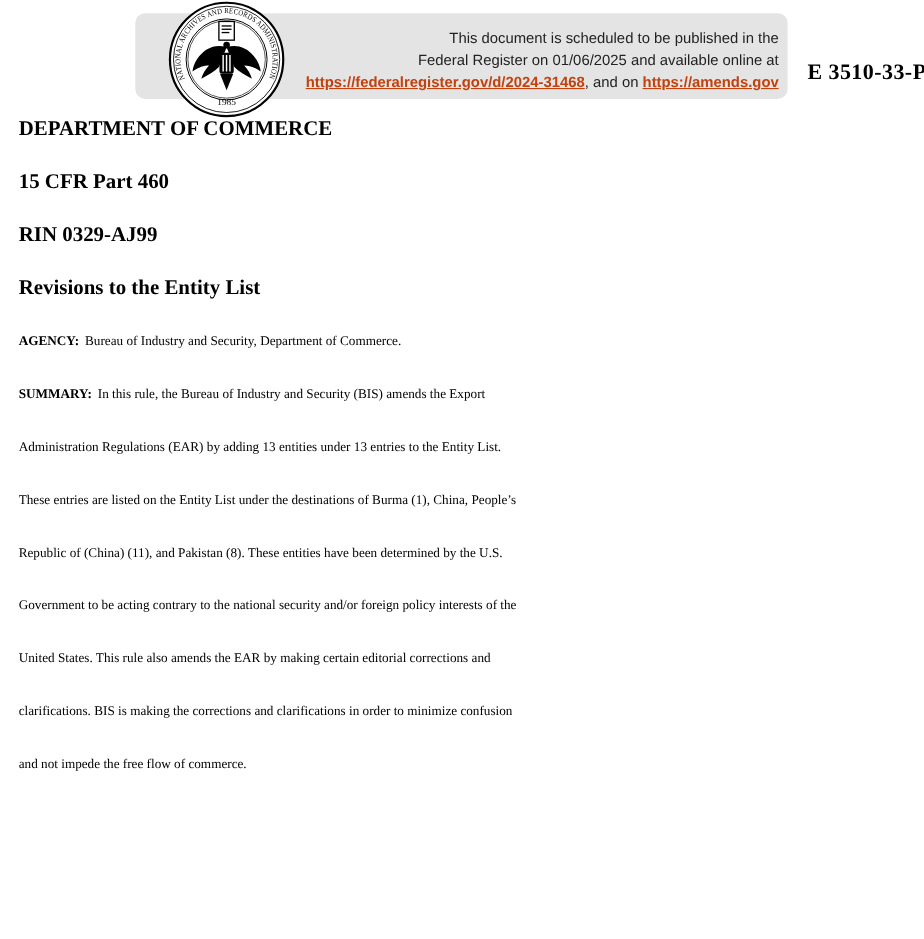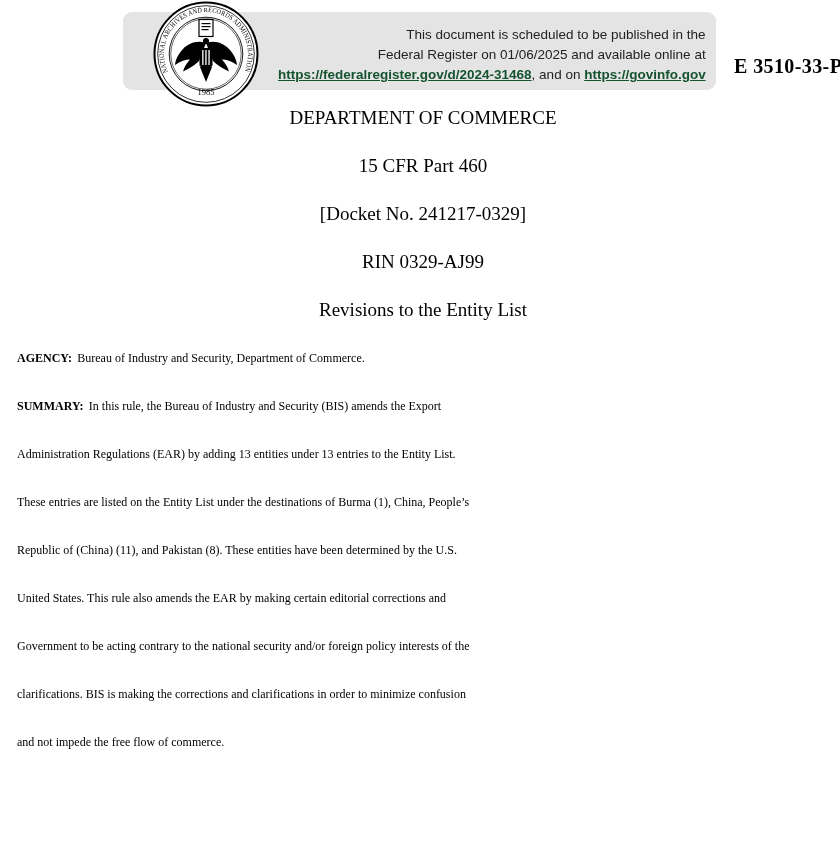--- a/index.html
+++ b/index.html
@@ -11,41 +11,41 @@
   
   .banner{
     position:absolute;left:123px;top:12px;width:593px;height:78px;
     background:#e4e4e4;border-radius:9px;
   }
   .banner-text{
     position:absolute;left:278px;top:25px;
     font-family:"Liberation Sans","DejaVu Sans",sans-serif;
     font-size:13.5px;line-height:20px;color:#222;white-space:nowrap;text-align:right;
   }
-  .blink{font-weight:bold;text-decoration:underline;color:#14532d;cursor:pointer;}
+  .blink{font-weight:bold;text-decoration:underline;color:#c2410c;cursor:pointer;}
   .seal-wrap{position:absolute;left:152px;top:0;width:108px;height:108px;}
   .billing{
     position:absolute;left:721px;top:55px;
     font-weight:bold;font-size:20px;letter-spacing:.4px;white-space:nowrap;margin-left:13px;
   }
   
   .doc{position:absolute;left:17px;top:94px;width:812px;}
   .line{height:48px;line-height:48px;font-size:12px;white-space:nowrap;}
-  .hb{font-weight:normal;font-size:19px;text-align:center;}
+  .hb{font-weight:bold;font-size:19px;}
   .lbl{font-weight:bold;margin-right:.45em;}
 </style>
 </head>
 <body>
 
 <div class="banner"></div>
 
 <div class="banner-text">
   <div>This document is scheduled to be published in the</div>
   <div>Federal Register on 01/06/2025 and available online at</div>
-  <div><span class="blink">https://federalregister.gov/d/2024-31468</span><span>, and on </span><span class="blink">https://govinfo.gov</span></div>
+  <div><span class="blink">https://federalregister.gov/d/2024-31468</span><span>, and on </span><span class="blink">https://amends.gov</span></div>
 </div>
 
 <svg class="seal-wrap" viewBox="0 0 108 108" xmlns="http://www.w3.org/2000/svg">
   <circle cx="54" cy="54" r="51.5" fill="#ffffff" stroke="#000" stroke-width="2"></circle>
   <circle cx="54" cy="54" r="48.3" fill="none" stroke="#000" stroke-width="0.8"></circle>
   <circle cx="54" cy="54" r="36.8" fill="none" stroke="#000" stroke-width="0.9"></circle>
   <circle cx="54" cy="54" r="35.2" fill="none" stroke="#000" stroke-width="0.6"></circle>
   <path id="ringPath" d="M 15.9 71.8 A 42 42 0 1 1 92.1 71.8" fill="none"></path>
   <text font-size="7.1" letter-spacing="0.2" font-family="Liberation Serif, DejaVu Serif, serif" fill="#000">
     <textPath href="#ringPath" startOffset="0" textLength="167" lengthAdjust="spacingAndGlyphs">NATIONAL ARCHIVES AND RECORDS ADMINISTRATION</textPath>
@@ -66,28 +66,27 @@
     <rect x="56.4" y="50" width="1.3" height="15" fill="#fff"></rect>
     <path d="M 48 67 L 54 82 L 60 67 Z" fill="#000"></path>
   </g>
 </svg>
 
 <div class="billing">E 3510-33-P</div>
 
 <main class="doc">
   <div class="line hb">DEPARTMENT OF COMMERCE</div>
   <div class="line hb">15 CFR Part 460</div>
-  <div class="line hb">[Docket No. 241217-0329]</div>
   <div class="line hb">RIN 0329-AJ99</div>
   <div class="line hb">Revisions to the Entity List</div>
 
   <div class="line"><span class="lbl">AGENCY:</span><span>Bureau of Industry and Security, Department of Commerce.</span></div>
 
 
   <div class="line"><span class="lbl">SUMMARY:</span><span>In this rule, the Bureau of Industry and Security (BIS) amends the Export</span></div>
   <div class="line">Administration Regulations (EAR) by adding 13 entities under 13 entries to the Entity List.</div>
   <div class="line">These entries are listed on the Entity List under the destinations of Burma (1), China, People’s</div>
   <div class="line">Republic of (China) (11), and Pakistan (8). These entities have been determined by the U.S.</div>
+  <div class="line">Government to be acting contrary to the national security and/or foreign policy interests of the</div>
   <div class="line">United States. This rule also amends the EAR by making certain editorial corrections and</div>
-  <div class="line">Government to be acting contrary to the national security and/or foreign policy interests of the</div>
   <div class="line">clarifications. BIS is making the corrections and clarifications in order to minimize confusion</div>
   <div class="line">and not impede the free flow of commerce.</div>
 </main>
 
 </body></html>

